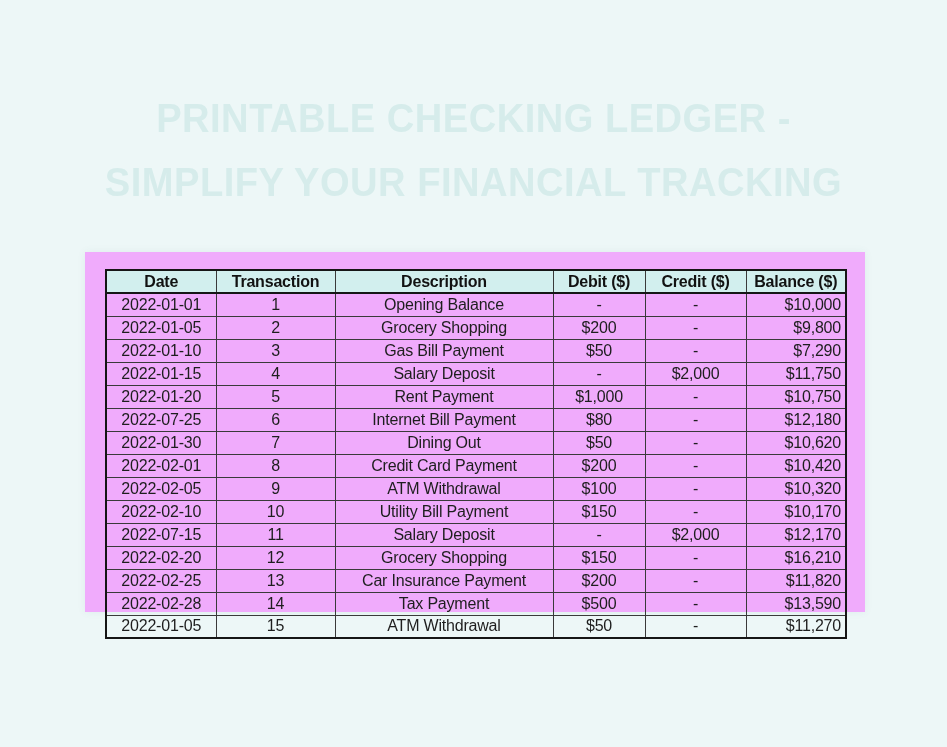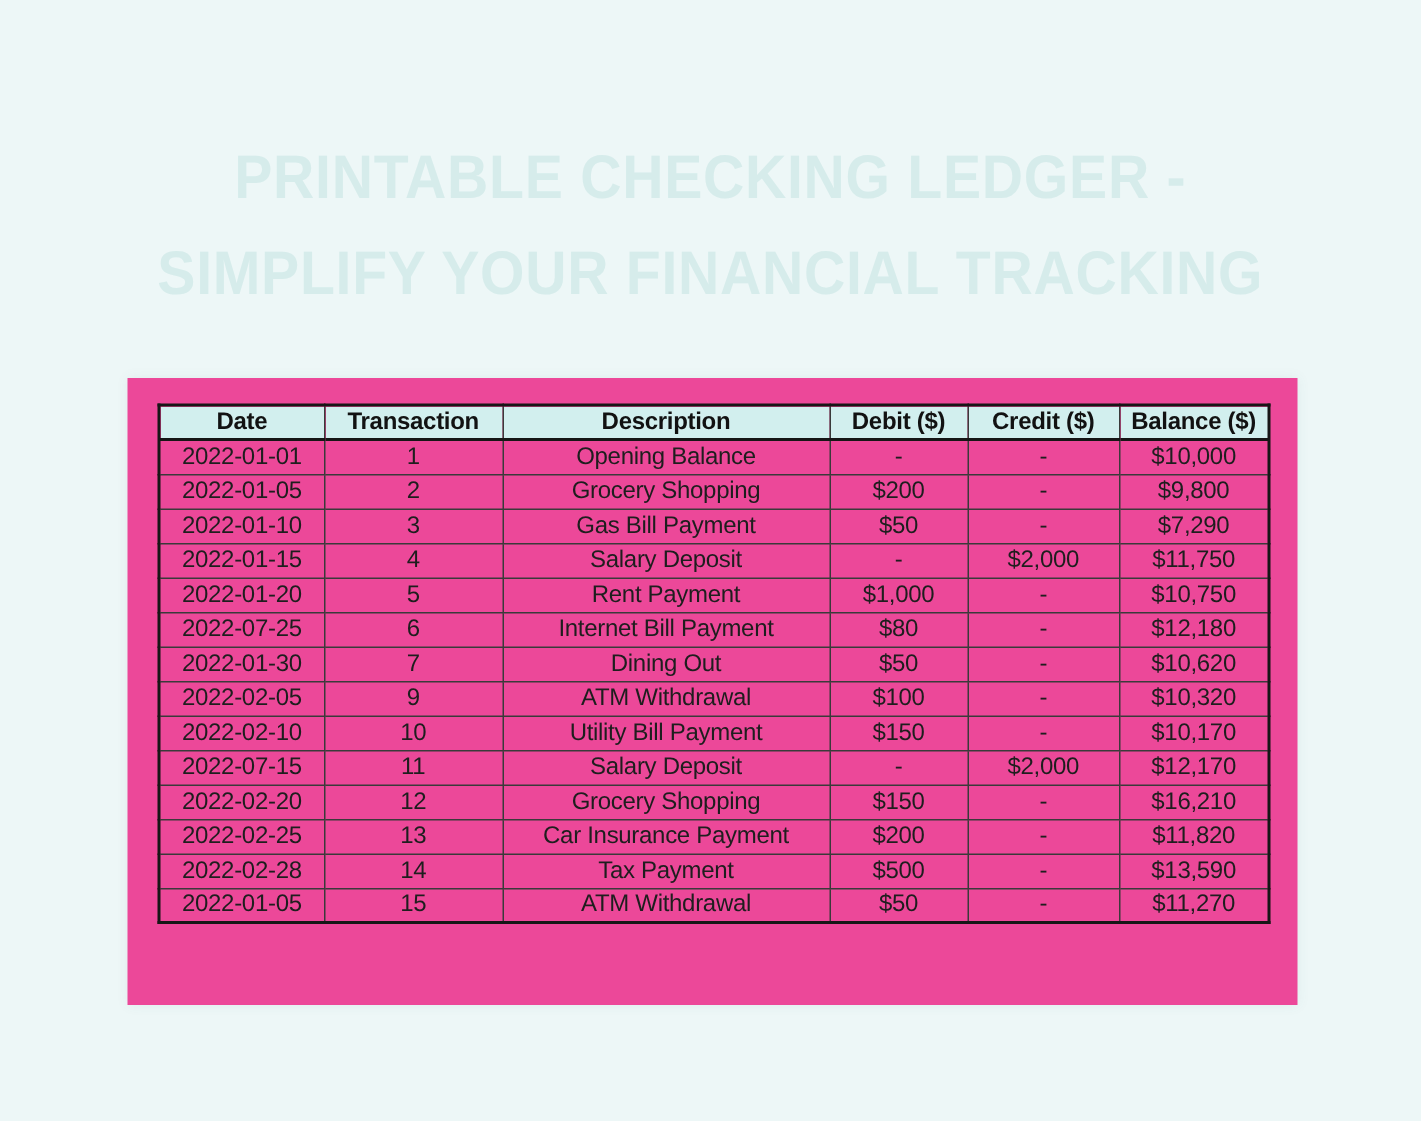--- a/index.html
+++ b/index.html
@@ -23,22 +23,22 @@
     letter-spacing: 0.5px;
     transform: scaleX(0.93);
     transform-origin: 50% 50%;
     white-space: nowrap;
   }
   .card {
     position: absolute;
     left: 85px;
     top: 252px;
     width: 780px;
-    height: 418px;
-    background: #ec4899;
+    height: 360px;
+    background: #f0abfc;
     box-shadow: 0 0 8px rgba(60,120,120,0.08);
     text-decoration: underline;
   }
   table.ledger {
     position: absolute;
     left: 20px;
     top: 17px;
     width: 740px;
     border-collapse: collapse;
     table-layout: fixed;
@@ -64,21 +64,21 @@
     color: #121212;
   }
   
   col.c-date { width: 110px; }
   col.c-trans { width: 119px; }
   col.c-desc { width: 218px; }
   col.c-debit { width: 92px; }
   col.c-credit { width: 101px; }
   col.c-balance { width: 100px; }
   table.ledger td:nth-child(6) {
-    text-align: center;
+    text-align: right;
   }
 </style>
 </head>
 <body>
 
 <div class="title">
   <div>PRINTABLE CHECKING LEDGER -</div>
   <div>SIMPLIFY YOUR FINANCIAL TRACKING</div>
 </div>
 
@@ -153,20 +153,28 @@
   </tr>
         <tr>
     <td>2022-01-30</td>
     <td>7</td>
     <td>Dining Out</td>
     <td>$50</td>
     <td>-</td>
     <td>$10,620</td>
   </tr>
         <tr>
+    <td>2022-02-01</td>
+    <td>8</td>
+    <td>Credit Card Payment</td>
+    <td>$200</td>
+    <td>-</td>
+    <td>$10,420</td>
+  </tr>
+        <tr>
     <td>2022-02-05</td>
     <td>9</td>
     <td>ATM Withdrawal</td>
     <td>$100</td>
     <td>-</td>
     <td>$10,320</td>
   </tr>
         <tr>
     <td>2022-02-10</td>
     <td>10</td>

